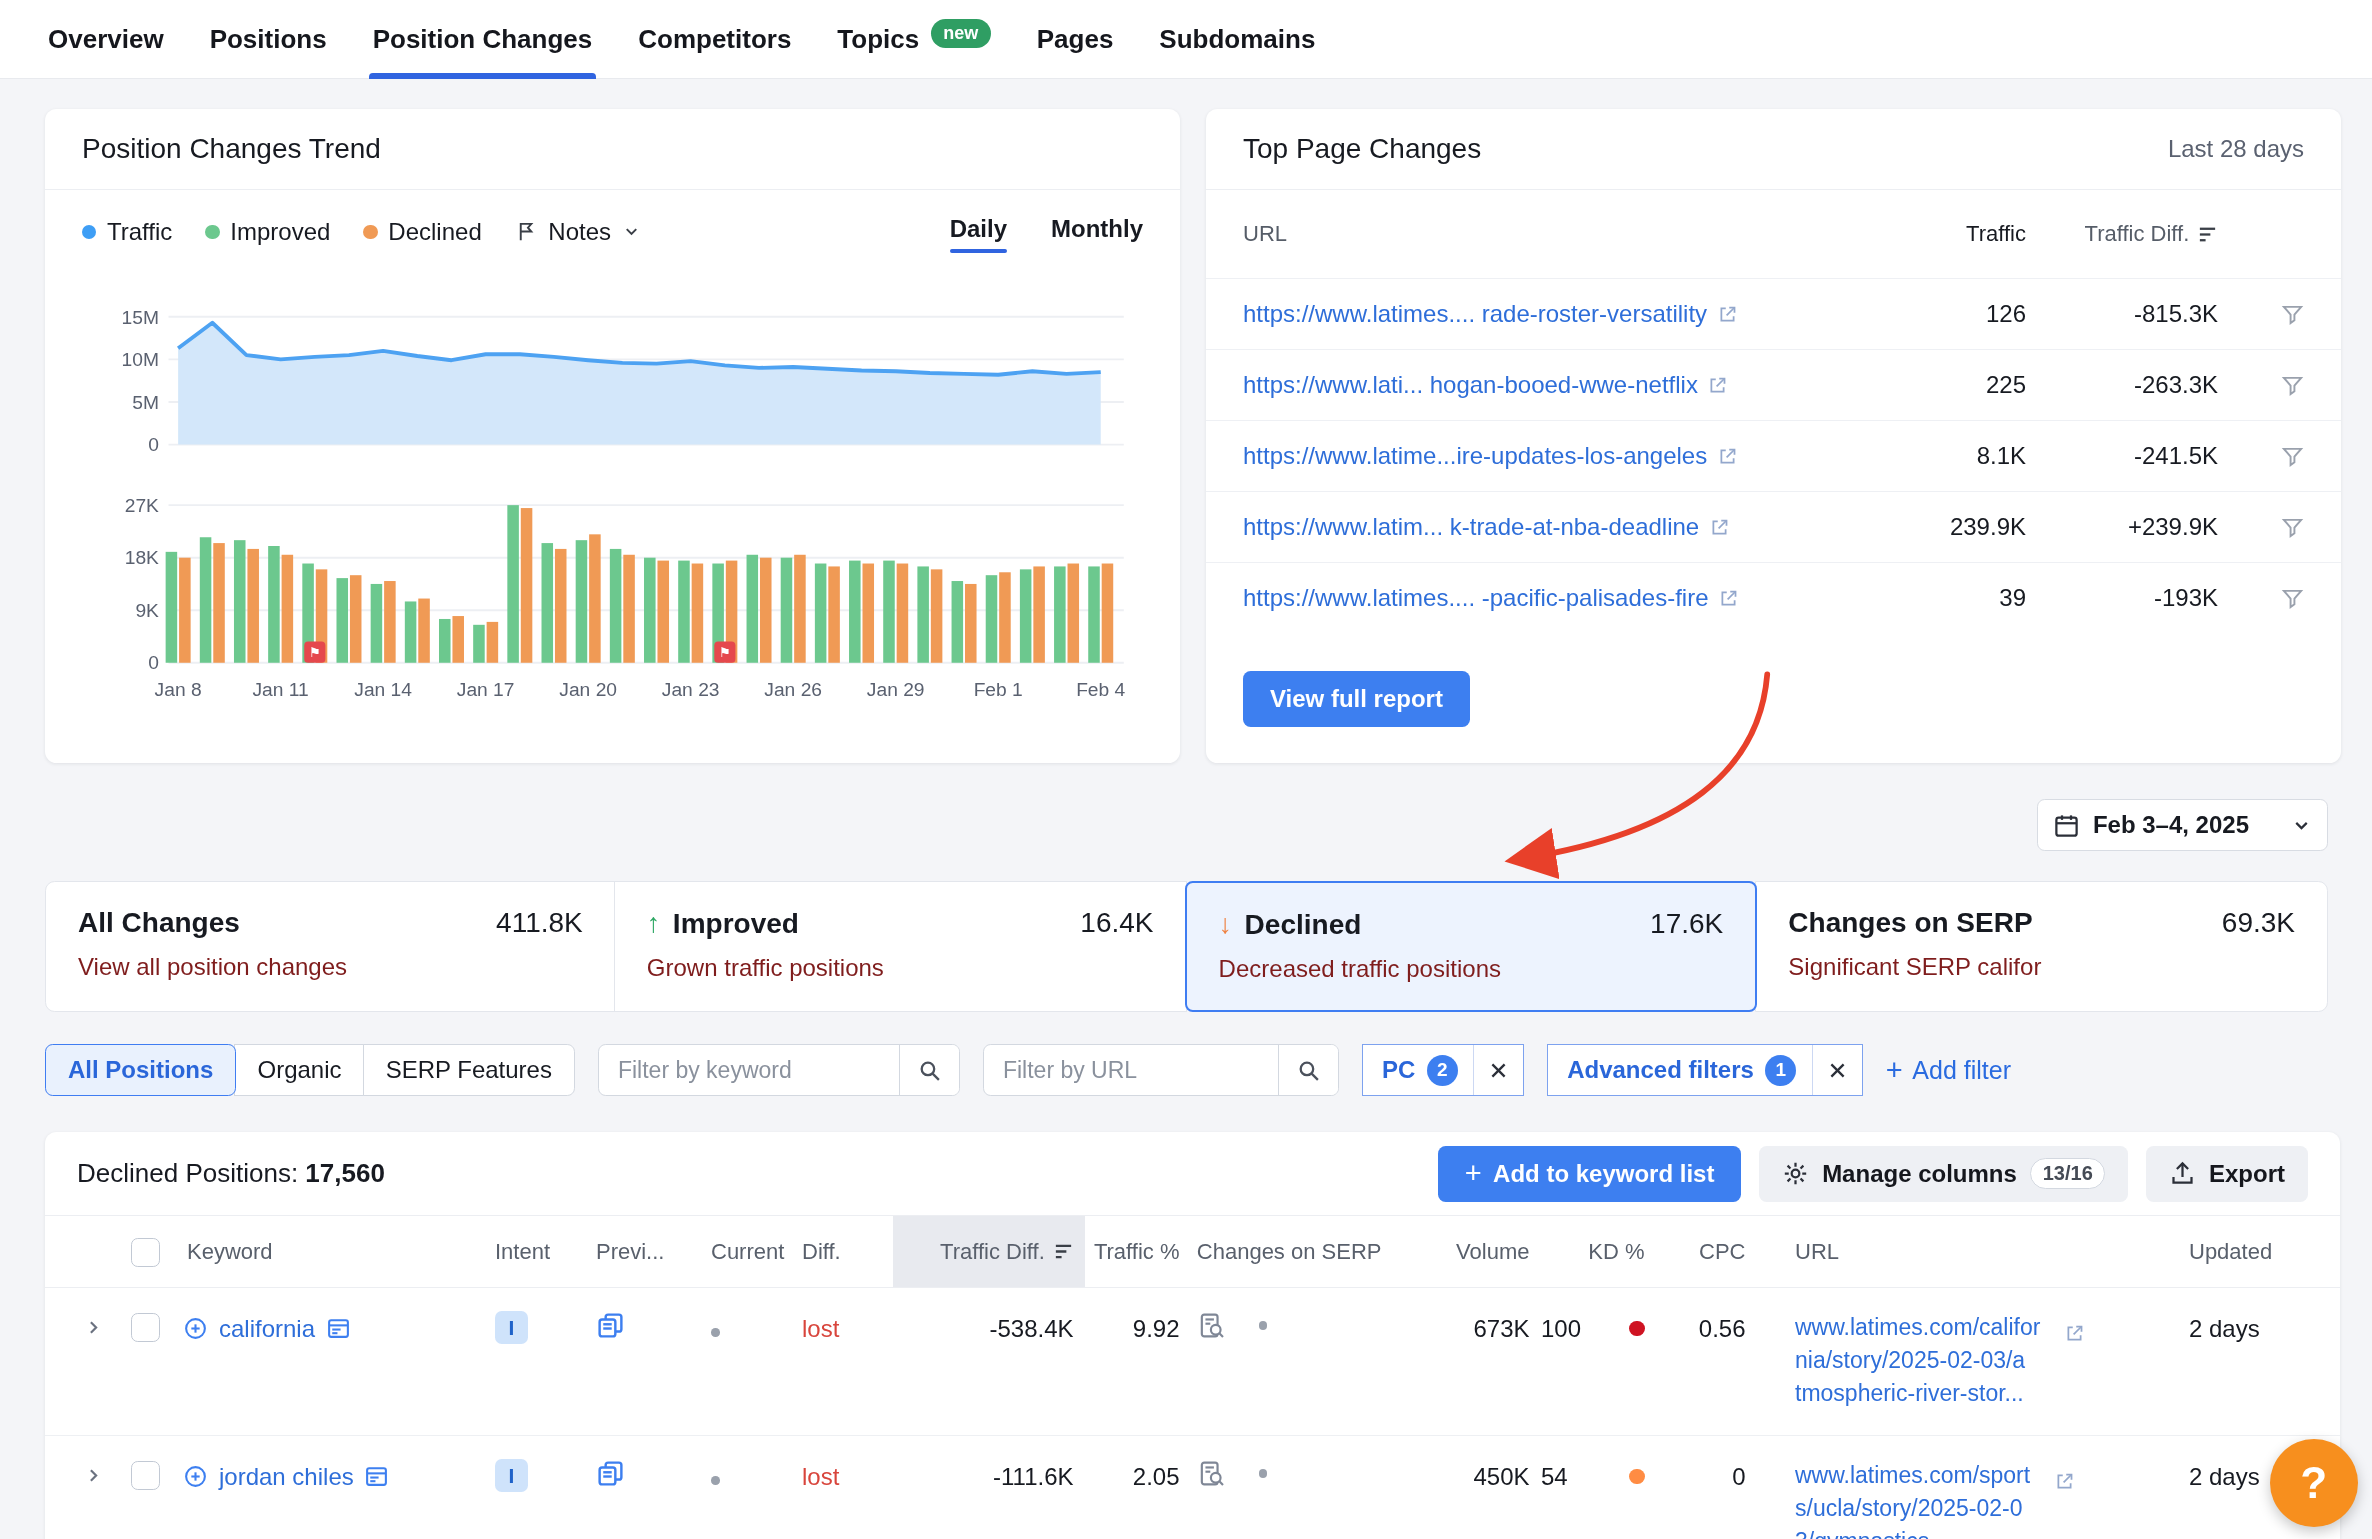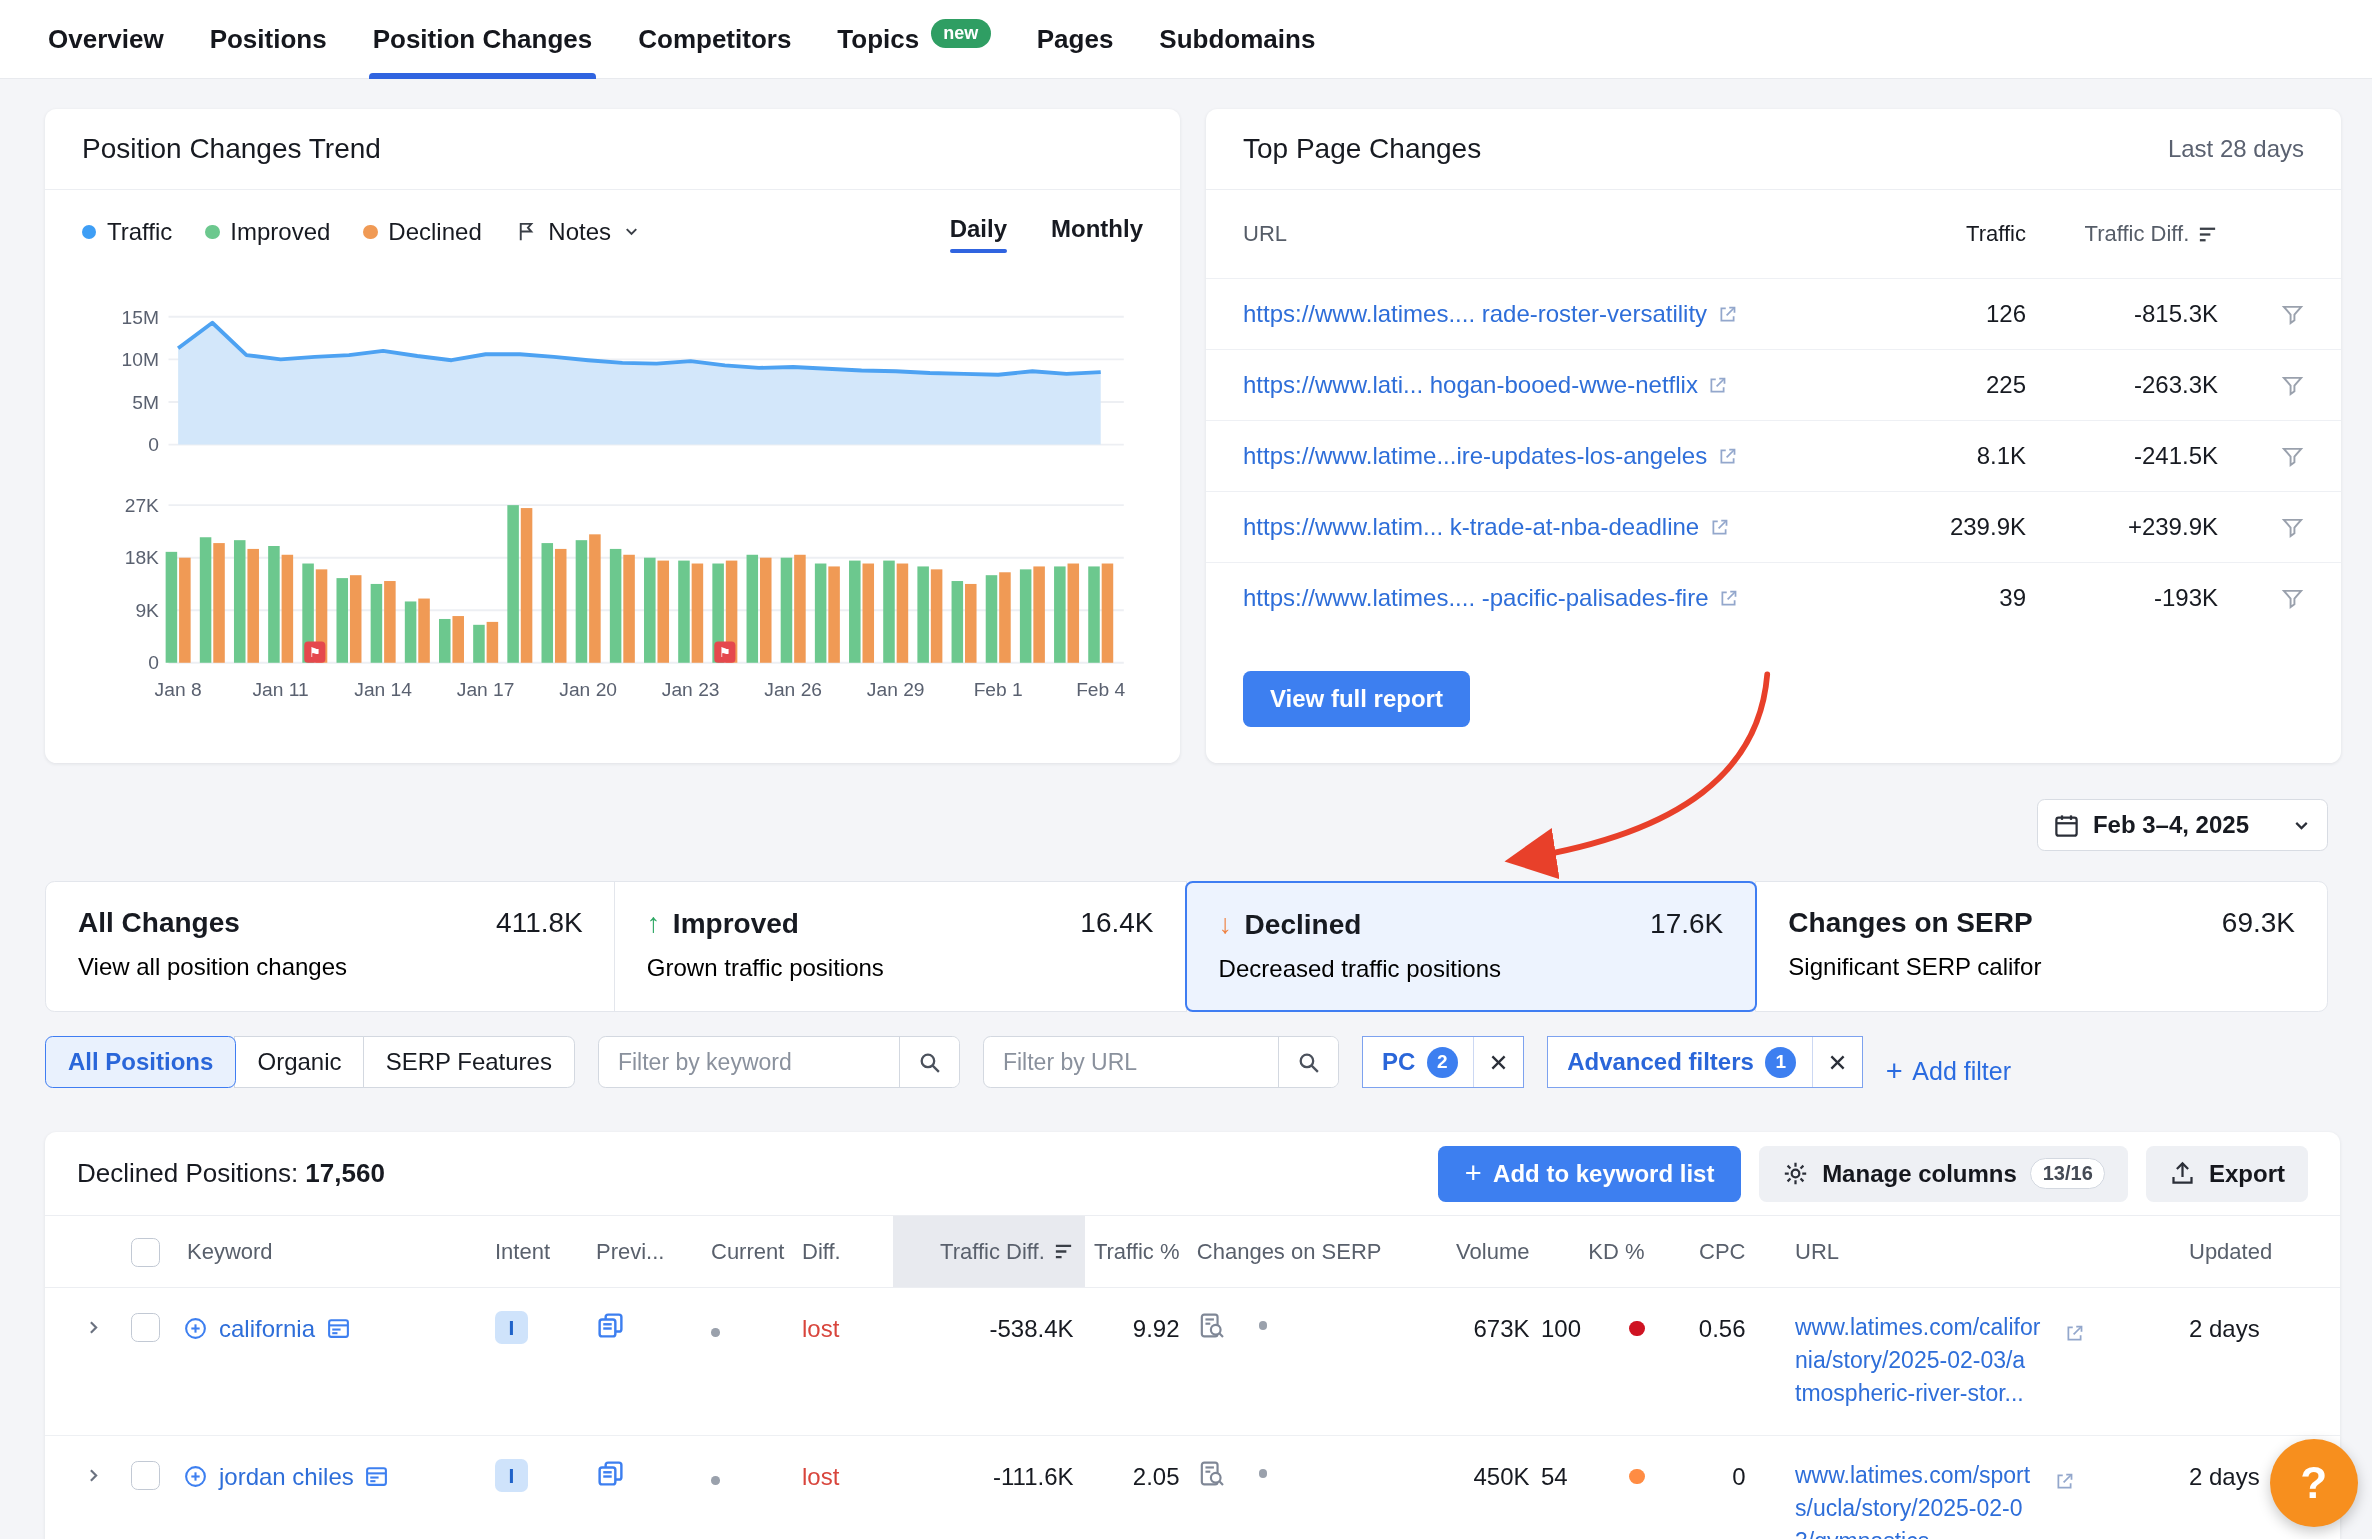--- a/index.html
+++ b/index.html
@@ -63,25 +63,25 @@
   .summary{position:absolute;left:45px;top:881px;width:2283px;height:131px;
     display:grid;grid-template-columns:1fr 1fr 1fr 1fr}
   .scard{background:#fff;border:1.9px solid #e3e6ec;margin-left:-1.9px;padding:25px 32px;cursor:pointer}
   .scard:first-child{border-radius:9.6px 0 0 9.6px;margin-left:0}
   .scard:last-child{border-radius:0 9.6px 9.6px 0}
   .scard.selected{border:2.9px solid #3f7df2;background:#edf3fe;border-radius:7.7px;position:relative;z-index:2}
   .scard-top{display:flex;align-items:baseline;justify-content:space-between;font-size:28px}
   .scard-title{font-weight:700;display:flex;align-items:center;gap:12.5px}
   .arrow-up{color:#2fa865;font-size:27px}
   .arrow-down{color:#ef8243;font-size:27px}
-  .scard-sub{margin-top:14.4px;font-size:24px;color:#000000}
+  .scard-sub{margin-top:14.4px;font-size:24px;color:#7f1d1d}
 
   
   .filters{position:absolute;left:45px;top:1052px;width:2283px;height:36px;
-    display:flex;align-items:flex-end;gap:23px}
+    display:flex;align-items:center;gap:23px}
   .segmented{display:flex;height:52px}
   .seg{display:flex;align-items:center;padding:0 22px;font-size:24px;border:1.9px solid #d3d8e0;
     background:#fff;margin-left:-1.9px;cursor:pointer;white-space:nowrap}
   .seg:first-child{margin-left:0;border-radius:7.7px 0 0 7.7px}
   .seg:last-child{border-radius:0 7.7px 7.7px 0}
   .seg.active{border:1.9px solid #3f7df2;background:#e9f1fd;color:#2a66d9;font-weight:700;z-index:2;border-radius:7.7px}
   .search-box{display:flex;align-items:center;height:52px;background:#fff;border:1.9px solid #d3d8e0;
     border-radius:7.7px;overflow:hidden}
   .search-box input{border:none;outline:none;font-size:23px;padding:0 19px;color:#15171d;
     font-family:inherit;background:transparent}

